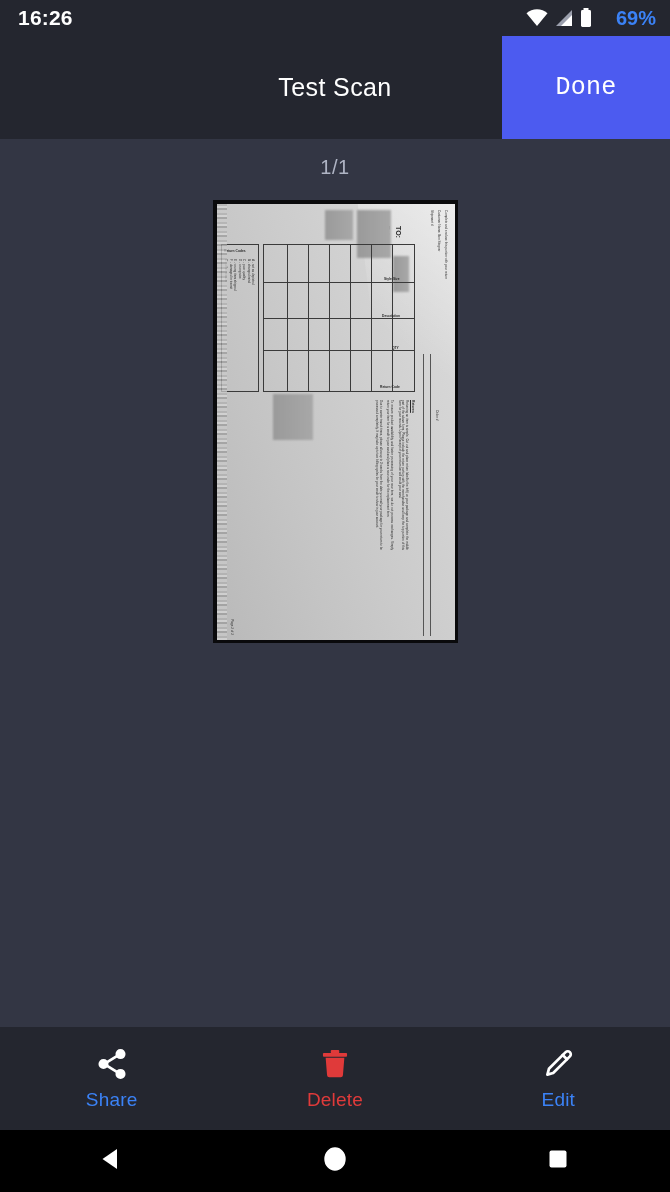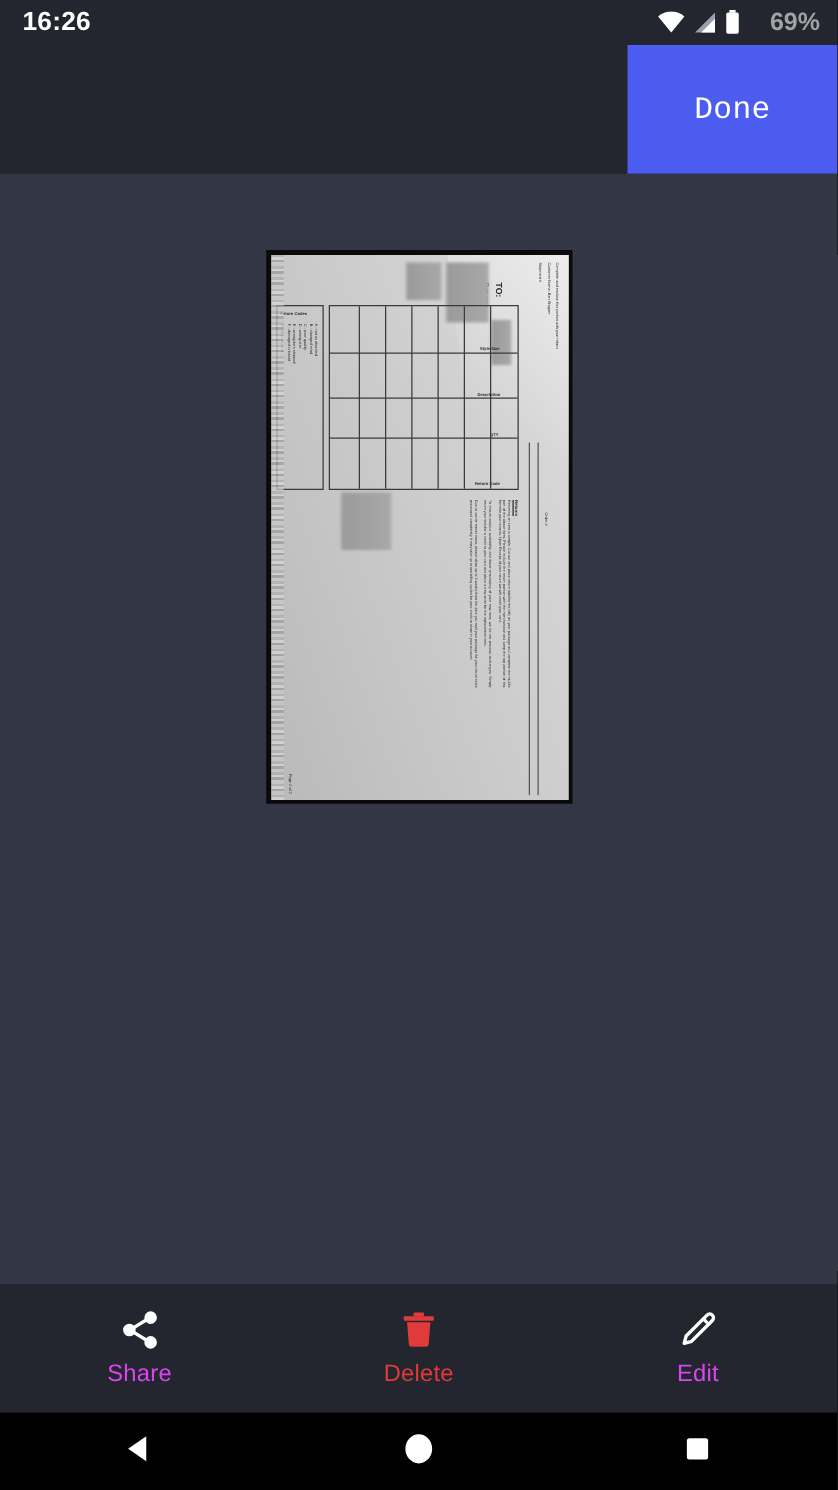--- a/index.html
+++ b/index.html
@@ -30,21 +30,21 @@
     font-size:21px;
     font-weight:bold;
     letter-spacing:0.2px;
   }
   .status-right {
     margin-left:auto;
     display:flex; align-items:center; gap:6px;
   }
   .status-right svg { display:block; }
   .battery-pct {
-    color:#a3a3a3; font-size:20px; font-weight:bold;
+    color:#3b82f6; font-size:20px; font-weight:bold;
     margin-left:18px;
   }
 
   
   .appbar {
     height:103px;
     background:#24262F;
     position:relative;
     flex:0 0 auto;
     display:flex; align-items:center; justify-content:center;
@@ -198,21 +198,21 @@
     background:#24262F;
     display:flex;
     flex:0 0 auto;
   }
   .tool {
     flex:1; display:flex; flex-direction:column;
     align-items:center; justify-content:center; gap:8px;
     cursor:pointer;
   }
   .tool svg { display:block; }
-  .tool-label { font-size:19px; color:#d946ef; letter-spacing:0.2px; }
+  .tool-label { font-size:19px; color:#3b82f6; letter-spacing:0.2px; }
   .tool.danger .tool-label { color:#E03A3A; }
 
   
   .navbar {
     height:62px; background:#000;
     display:flex; align-items:center; justify-content:space-around;
     flex:0 0 auto;
   }
   .nav-btn { width:80px; height:62px; display:flex; align-items:center; justify-content:center; cursor:pointer; }
 </style>
@@ -239,26 +239,28 @@
         <svg width="12" height="20" viewBox="0 0 12 20">
           <rect x="3.5" y="0" width="5" height="2.2" fill="#fff"></rect>
           <rect x="1" y="2" width="10" height="17" rx="1.4" fill="#fff"></rect>
         </svg>
       </span>
       <span class="battery-pct">69%</span>
     </div>
   </div>
 
   <div class="appbar">
+    <div class="appbar-title">Test Scan</div>
     <button class="done-btn">
       <span>Done</span>
     </button>
   </div>
 
   <div class="content">
+    <div class="page-indicator">1/1</div>
 
     <div class="scan-wrap">
       <div class="paper">
 
         <div class="sheen"></div>
 
         <div class="hdr-lines">
           <div>Complete and enclose this portion with your return</div>
           <div>Customer Name: Ben Stegner</div>
           <div>Shipment #</div>

